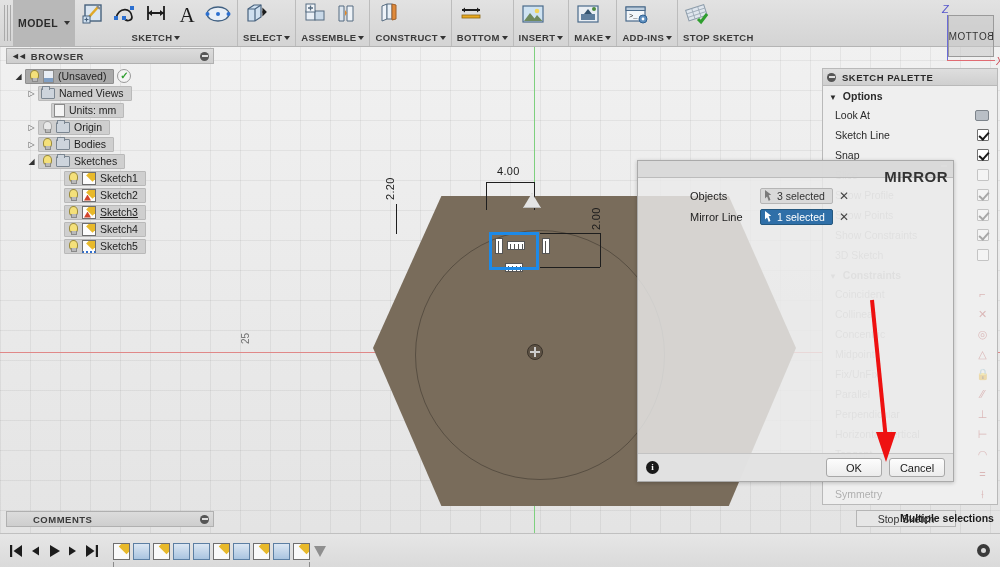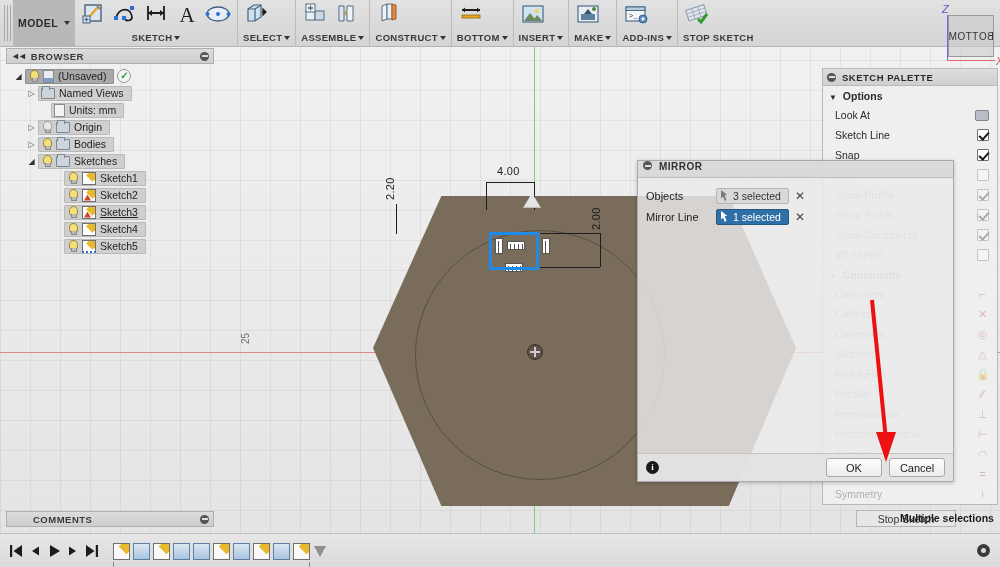--- a/index.html
+++ b/index.html
@@ -186,24 +186,24 @@
   
   #mirror {
     position:absolute; left:637px; top:160px; width:317px; height:322px;
     background:rgba(234,234,234,0.82);
     border:1px solid #aaa;
     box-shadow:0 1px 4px rgba(0,0,0,.22);
     display:flex; flex-direction:column;
   }
   .dlg-head {
     height:17px; background:rgba(216,216,216,.92); border-bottom:1px solid #bcbcbc;
-    display:flex; align-items:flex-start; gap:7px; padding:0 5px;
-    font-size:10px; font-weight:bold; letter-spacing:.5px; color:#333;
-  }
-  .dlg-body { flex:1; padding:7px 4px 0 0; }
+    display:flex; align-items:flex-end; gap:7px; padding:0 5px;
+    font-size:15px; font-weight:bold; letter-spacing:.5px; color:#333;flex-direction:column;
+  }
+  .dlg-body { flex:1; padding:7px 4px 0 0;margin-left:44px; }
   .drow { display:flex; align-items:center; height:21px; padding:0 8px; gap:6px; }
   .drow .dlabel { width:64px; font-size:11px; color:#222; }
   .selbtn {
     height:16px; min-width:72px; display:flex; align-items:center; gap:4px;
     padding:0 7px 0 4px; font-size:10.5px;
     background:#d9d9d9; border:1px solid #b5b5b5; border-radius:2px;
     color:#333; cursor:pointer;
   }
   .selbtn.active { background:#2f6fa8; border-color:#24587f; color:#fff;align-items:center; }
   .cursor-ic {

